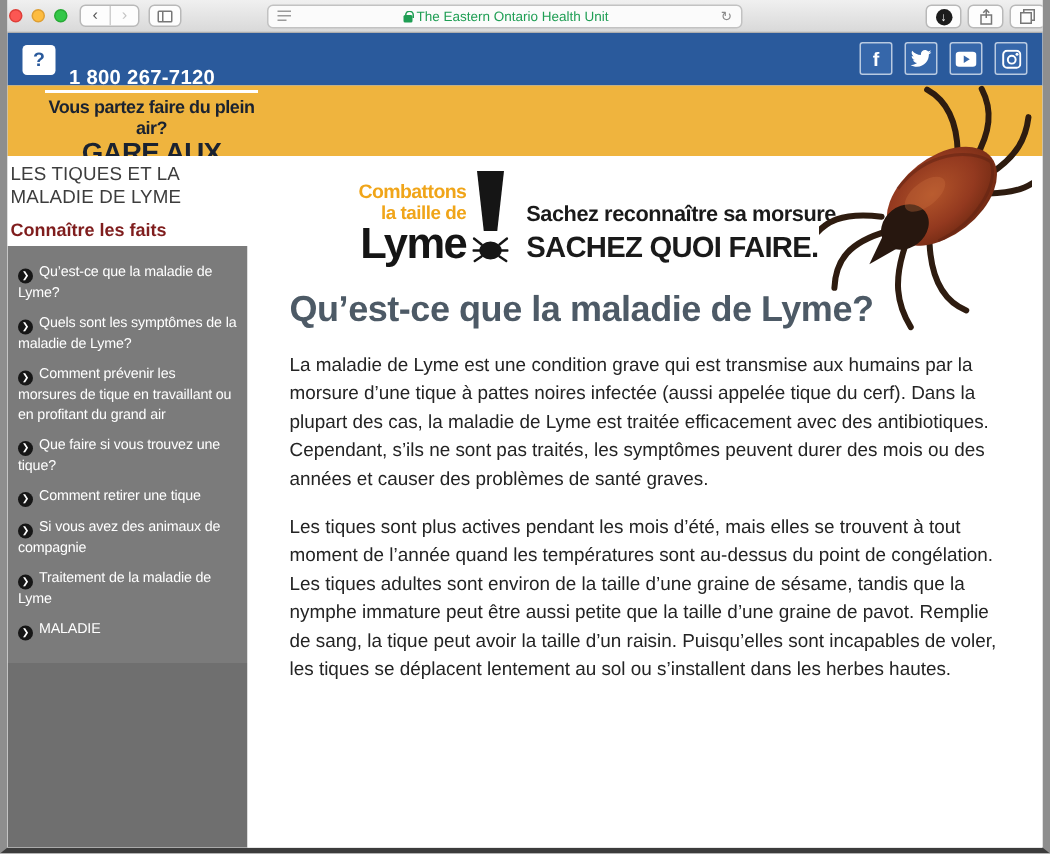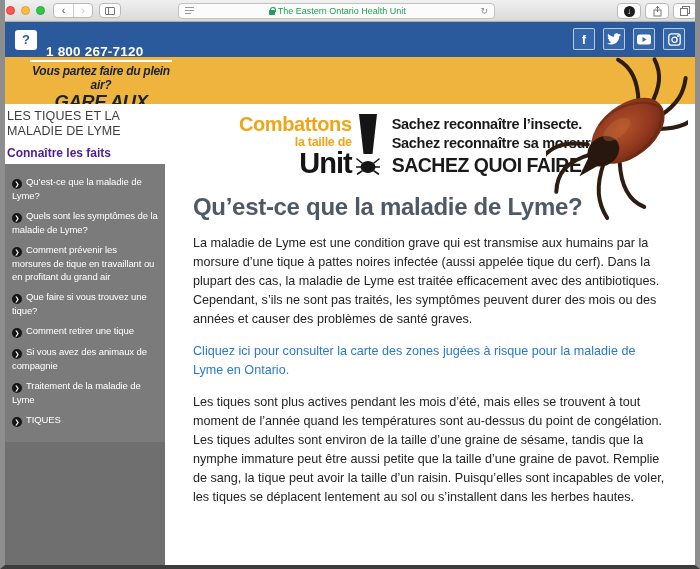--- a/index.html
+++ b/index.html
@@ -45,40 +45,40 @@
   .rbtn{ border:1px solid #b9b9b9; border-radius:4px; background:#fdfdfd; height:16px; width:24px; display:flex; align-items:center; justify-content:center;}
   .ext-circle{ width:11px; height:11px; border-radius:50%; background:#1c1c1c; color:#fff; font-size:8px; line-height:11px; text-align:center;}
   
   .topbar{ height:35px; background:#2a5a9c; display:flex; align-items:center; padding:0 10px; position:relative;}
   .helpbox{ width:22px; height:20px; background:#fff; border-radius:3px; color:#2a5a9c; font-weight:bold; font-size:13px; display:flex; align-items:center; justify-content:center; margin-right:9px;}
   .phone{ color:#fff; font-weight:bold; font-size:13.5px; letter-spacing:.2px;margin-top:24px;}
   .social{ position:absolute; right:10px; top:6px; display:flex; gap:8px;}
   .sq{ width:22px; height:22px; background:#3667aa; border:1px solid rgba(255,255,255,.65); border-radius:2px; display:flex; align-items:center; justify-content:center; color:#fff; font-weight:bold; font-size:13px;}
   .sq svg{ display:block; }
   
-  .banner{ height:47px; background:#efb43e; position:relative;font-style:italic;}
+  .banner{ height:47px; background:#efb43e; position:relative;}
   .banner-title{ position:absolute; left:25px; top:3px; width:142px; text-align:center;
      border-top:2px solid #fff; border-bottom:2px solid #fff; padding:2px 0 1px; color:#1a2230;}
   .bt1{ font-size:12px; font-weight:bold; letter-spacing:-.3px; line-height:14px;}
   .bt2{ font-size:18.5px; font-weight:bold; letter-spacing:-.5px; line-height:20px;}
   
   .layout{ display:flex; height:465px; position:relative; background:#fff;}
   .side{ width:173px; display:flex; flex-direction:column; background:#fff;}
   .side-head{ padding:5px 2px 4px; text-align:left;}
   .side-title{ font-size:12.5px; color:#3d3d3d; line-height:15px; font-weight:500; letter-spacing:.1px;}
-  .side-sub{ font-size:12px; color:#4c1d95; font-weight:bold; margin-top:7px;}
+  .side-sub{ font-size:12px; color:#7f1d1d; font-weight:bold; margin-top:7px;}
   .menu{ background:#7b7b7b; padding:4px 7px 8px;}
   .menu-item{ color:#fff; font-size:9.5px; letter-spacing:-.1px; line-height:13px; margin:7px 0; cursor:pointer;}
   .mi-icon{ display:inline-flex; width:10px; height:10px; border-radius:50%; background:#161616; color:#fff; font-size:6px; line-height:10px; align-items:center; justify-content:center; margin-right:4px; vertical-align:-1px;}
   .side-fill{ flex:1; background:#6f6f6f;}
   
   .content{ flex:1; background:#fff; padding:8px 30px 0 28px; position:relative;}
   .logo-row{ display:flex; align-items:flex-end; margin:2px 0 0 46px;}
   .logo-left{ text-align:right; color:#f0a519; font-weight:bold; line-height:1;}
-  .ll1{ font-size:20px; letter-spacing:-.4px;}
+  .ll1{ font-size:13px; letter-spacing:-.4px;}
   .ll2{ font-size:12.5px; margin-top:2px; letter-spacing:-.3px;}
   .ll3{ color:#151515; font-size:29px; letter-spacing:-1px; margin-top:1px; line-height:.9;}
   .excl{ margin:0 6px 0 4px;}
   .logo-right{ margin-left:6px; color:#1a1a1a; line-height:1; padding-bottom:1px;}
   .lr-line{ font-size:14.5px; font-weight:bold; letter-spacing:-.3px; margin-bottom:5px;}
   .lr-big{ font-size:19.5px; font-weight:bold; letter-spacing:-.5px; margin-bottom:0;}
   .h1{ font-size:24px; font-weight:bold; color:#4d5a66; letter-spacing:-.3px; margin:17px 0 0;}
   .para{ width:472px; font-size:12.6px; line-height:19px; color:#242424; margin-top:13px;}
   .para.link{ color:#2878cf; cursor:pointer;}
   
@@ -205,54 +205,52 @@
         <div class="side-sub">Connaître les faits</div>
       </div>
       <div class="menu">
         <div class="menu-item"><span class="mi-icon">❯</span><span>Qu’est-ce que la maladie de Lyme?</span></div>
         <div class="menu-item"><span class="mi-icon">❯</span><span>Quels sont les symptômes de la maladie de Lyme?</span></div>
         <div class="menu-item"><span class="mi-icon">❯</span><span>Comment prévenir les morsures de tique en travaillant ou en profitant du grand air</span></div>
         <div class="menu-item"><span class="mi-icon">❯</span><span>Que faire si vous trouvez une tique?</span></div>
         <div class="menu-item"><span class="mi-icon">❯</span><span>Comment retirer une tique</span></div>
         <div class="menu-item"><span class="mi-icon">❯</span><span>Si vous avez des animaux de compagnie</span></div>
         <div class="menu-item"><span class="mi-icon">❯</span><span>Traitement de la maladie de Lyme</span></div>
-        <div class="menu-item"><span class="mi-icon">❯</span><span>TIQUES</span></div>
+        <div class="menu-item"><span class="mi-icon">❯</span><span>MALADIE</span></div>
       </div>
       <div class="side-fill"></div>
     </div>
 
     <div class="content">
 
       <div class="logo-row">
         <div class="logo-left">
           <div class="ll1">Combattons</div>
           <div class="ll2">la taille de</div>
-          <div class="ll3">Unit</div>
+          <div class="ll3">Lyme</div>
         </div>
         <svg class="excl" width="24" height="62" viewBox="0 0 24 62">
           <path d="M3,0 L21,0 L16.5,40 L7.5,40 Z" fill="#151515"></path>
           <g stroke="#151515" stroke-width="1.6" stroke-linecap="round">
             <line x1="6" y1="49" x2="1" y2="45"></line>
               <line x1="5" y1="53" x2="0.5" y2="53"></line>
               <line x1="6" y1="57" x2="1.5" y2="60"></line>
             <line x1="18" y1="49" x2="23" y2="45"></line>
               <line x1="19" y1="53" x2="23.5" y2="53"></line>
               <line x1="18" y1="57" x2="22.5" y2="60"></line>
           </g>
           <ellipse cx="12" cy="53" rx="7.5" ry="6" fill="#151515"></ellipse>
         </svg>
         <div class="logo-right">
-          <div class="lr-line">Sachez reconnaître l’insecte.</div>
           <div class="lr-line">Sachez reconnaître sa morsure.</div>
           <div class="lr-line lr-big">SACHEZ QUOI FAIRE.</div>
         </div>
       </div>
 
       <h1 class="h1">Qu’est-ce que la maladie de Lyme?</h1>
 
       <p class="para">La maladie de Lyme est une condition grave qui est transmise aux humains par la morsure d’une tique à pattes noires infectée (aussi appelée tique du cerf). Dans la plupart des cas, la maladie de Lyme est traitée efficacement avec des antibiotiques. Cependant, s’ils ne sont pas traités, les symptômes peuvent durer des mois ou des années et causer des problèmes de santé graves.</p>
-      <p class="para link">Cliquez ici pour consulter la carte des zones jugées à risque pour la maladie de Lyme en Ontario.</p>
       <p class="para">Les tiques sont plus actives pendant les mois d’été, mais elles se trouvent à tout moment de l’année quand les températures sont au-dessus du point de congélation. Les tiques adultes sont environ de la taille d’une graine de sésame, tandis que la nymphe immature peut être aussi petite que la taille d’une graine de pavot. Remplie de sang, la tique peut avoir la taille d’un raisin. Puisqu’elles sont incapables de voler, les tiques se déplacent lentement au sol ou s’installent dans les herbes hautes.</p>
 
     </div>
   </div>
 
 </div>
 
 </body></html>

